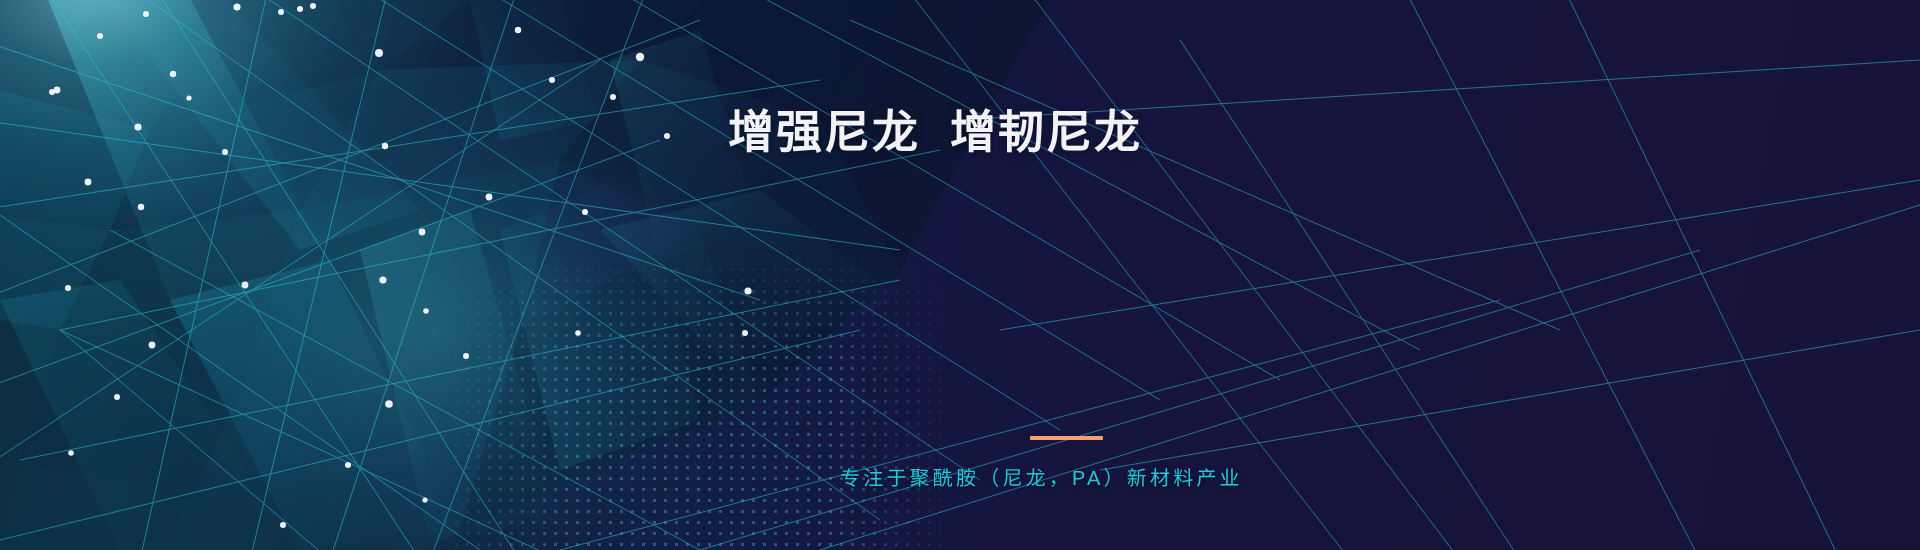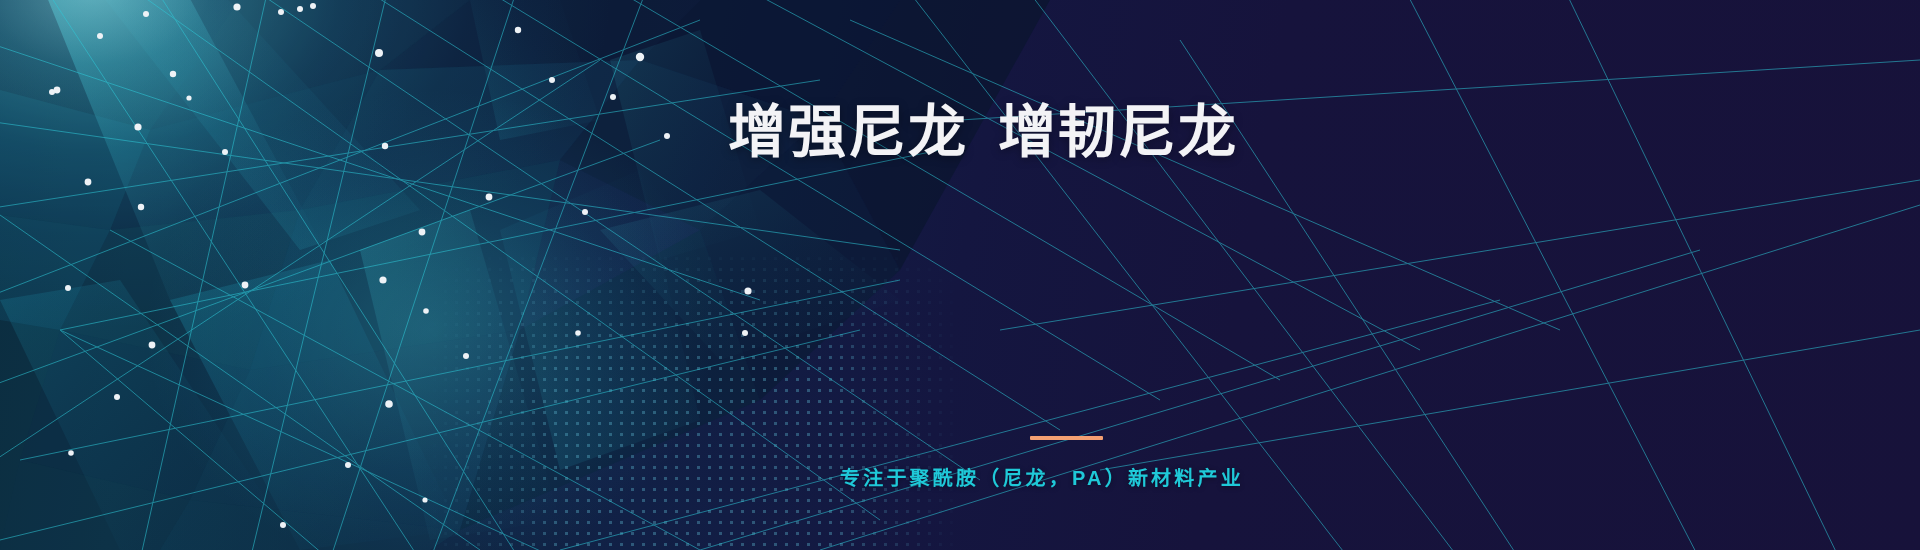--- a/index.html
+++ b/index.html
@@ -84,21 +84,21 @@
 
   .headline-block {
     position: absolute;
     left: 0;
     top: 90px;
     width: 520px;
   }
 
   .headline {
     color: #f3f3f6;
-    font-size: 58px;
+    font-size: 46px;
     line-height: 84px;
     font-weight: 700;
     letter-spacing: 2px;
     white-space: nowrap;
     text-shadow: 0 2px 10px rgba(0,0,0,0.35);
   }
   .headline .gap { display: inline-block; width: 30px; }
 
   .divider-wrap {
     position: absolute;
@@ -112,21 +112,21 @@
     background: #f4a072;
     border-radius: 1px;
   }
 
   .subtitle {
     position: absolute;
     left: 112px;
     top: 462px;
     color: #1fc9d8;
     font-size: 20px;
-    font-weight: 700;
+    font-weight: 400;
     letter-spacing: 3.2px;
     white-space: nowrap;
     text-shadow: 0 1px 5px rgba(0,0,0,0.4);
   }
 
   svg.net { position: absolute; inset: 0; }
 </style>
 </head>
 <body>
 

